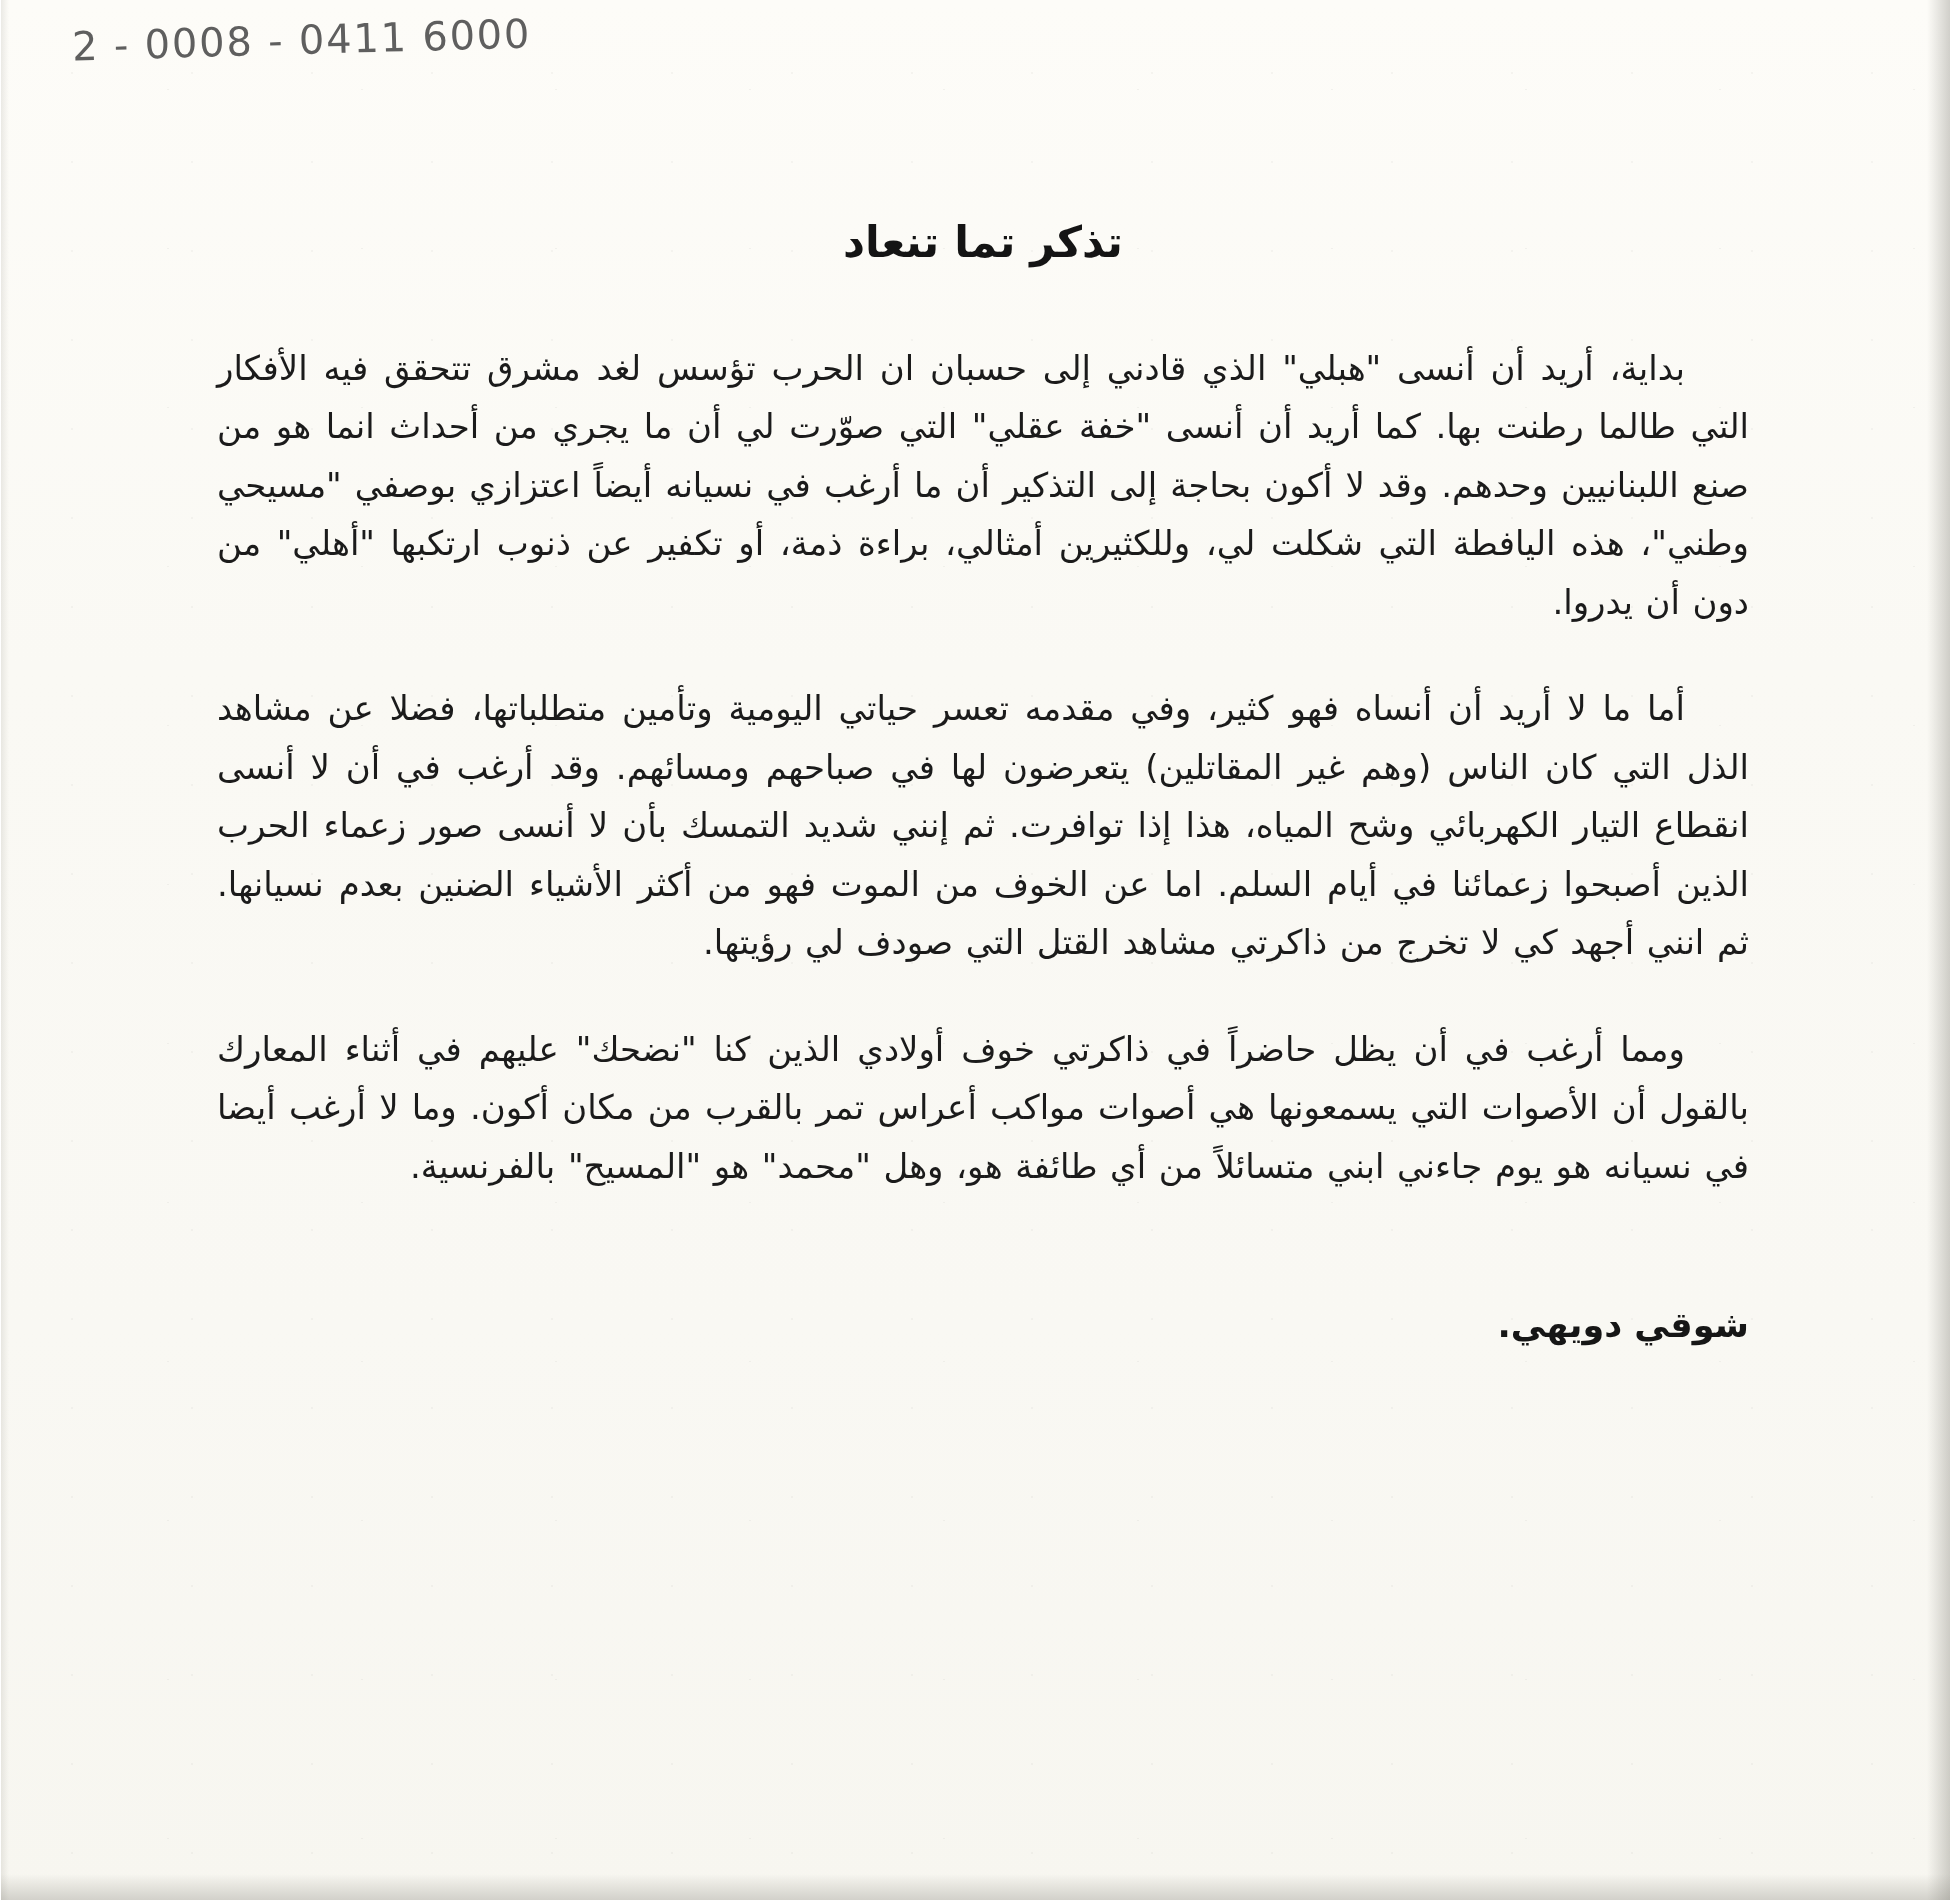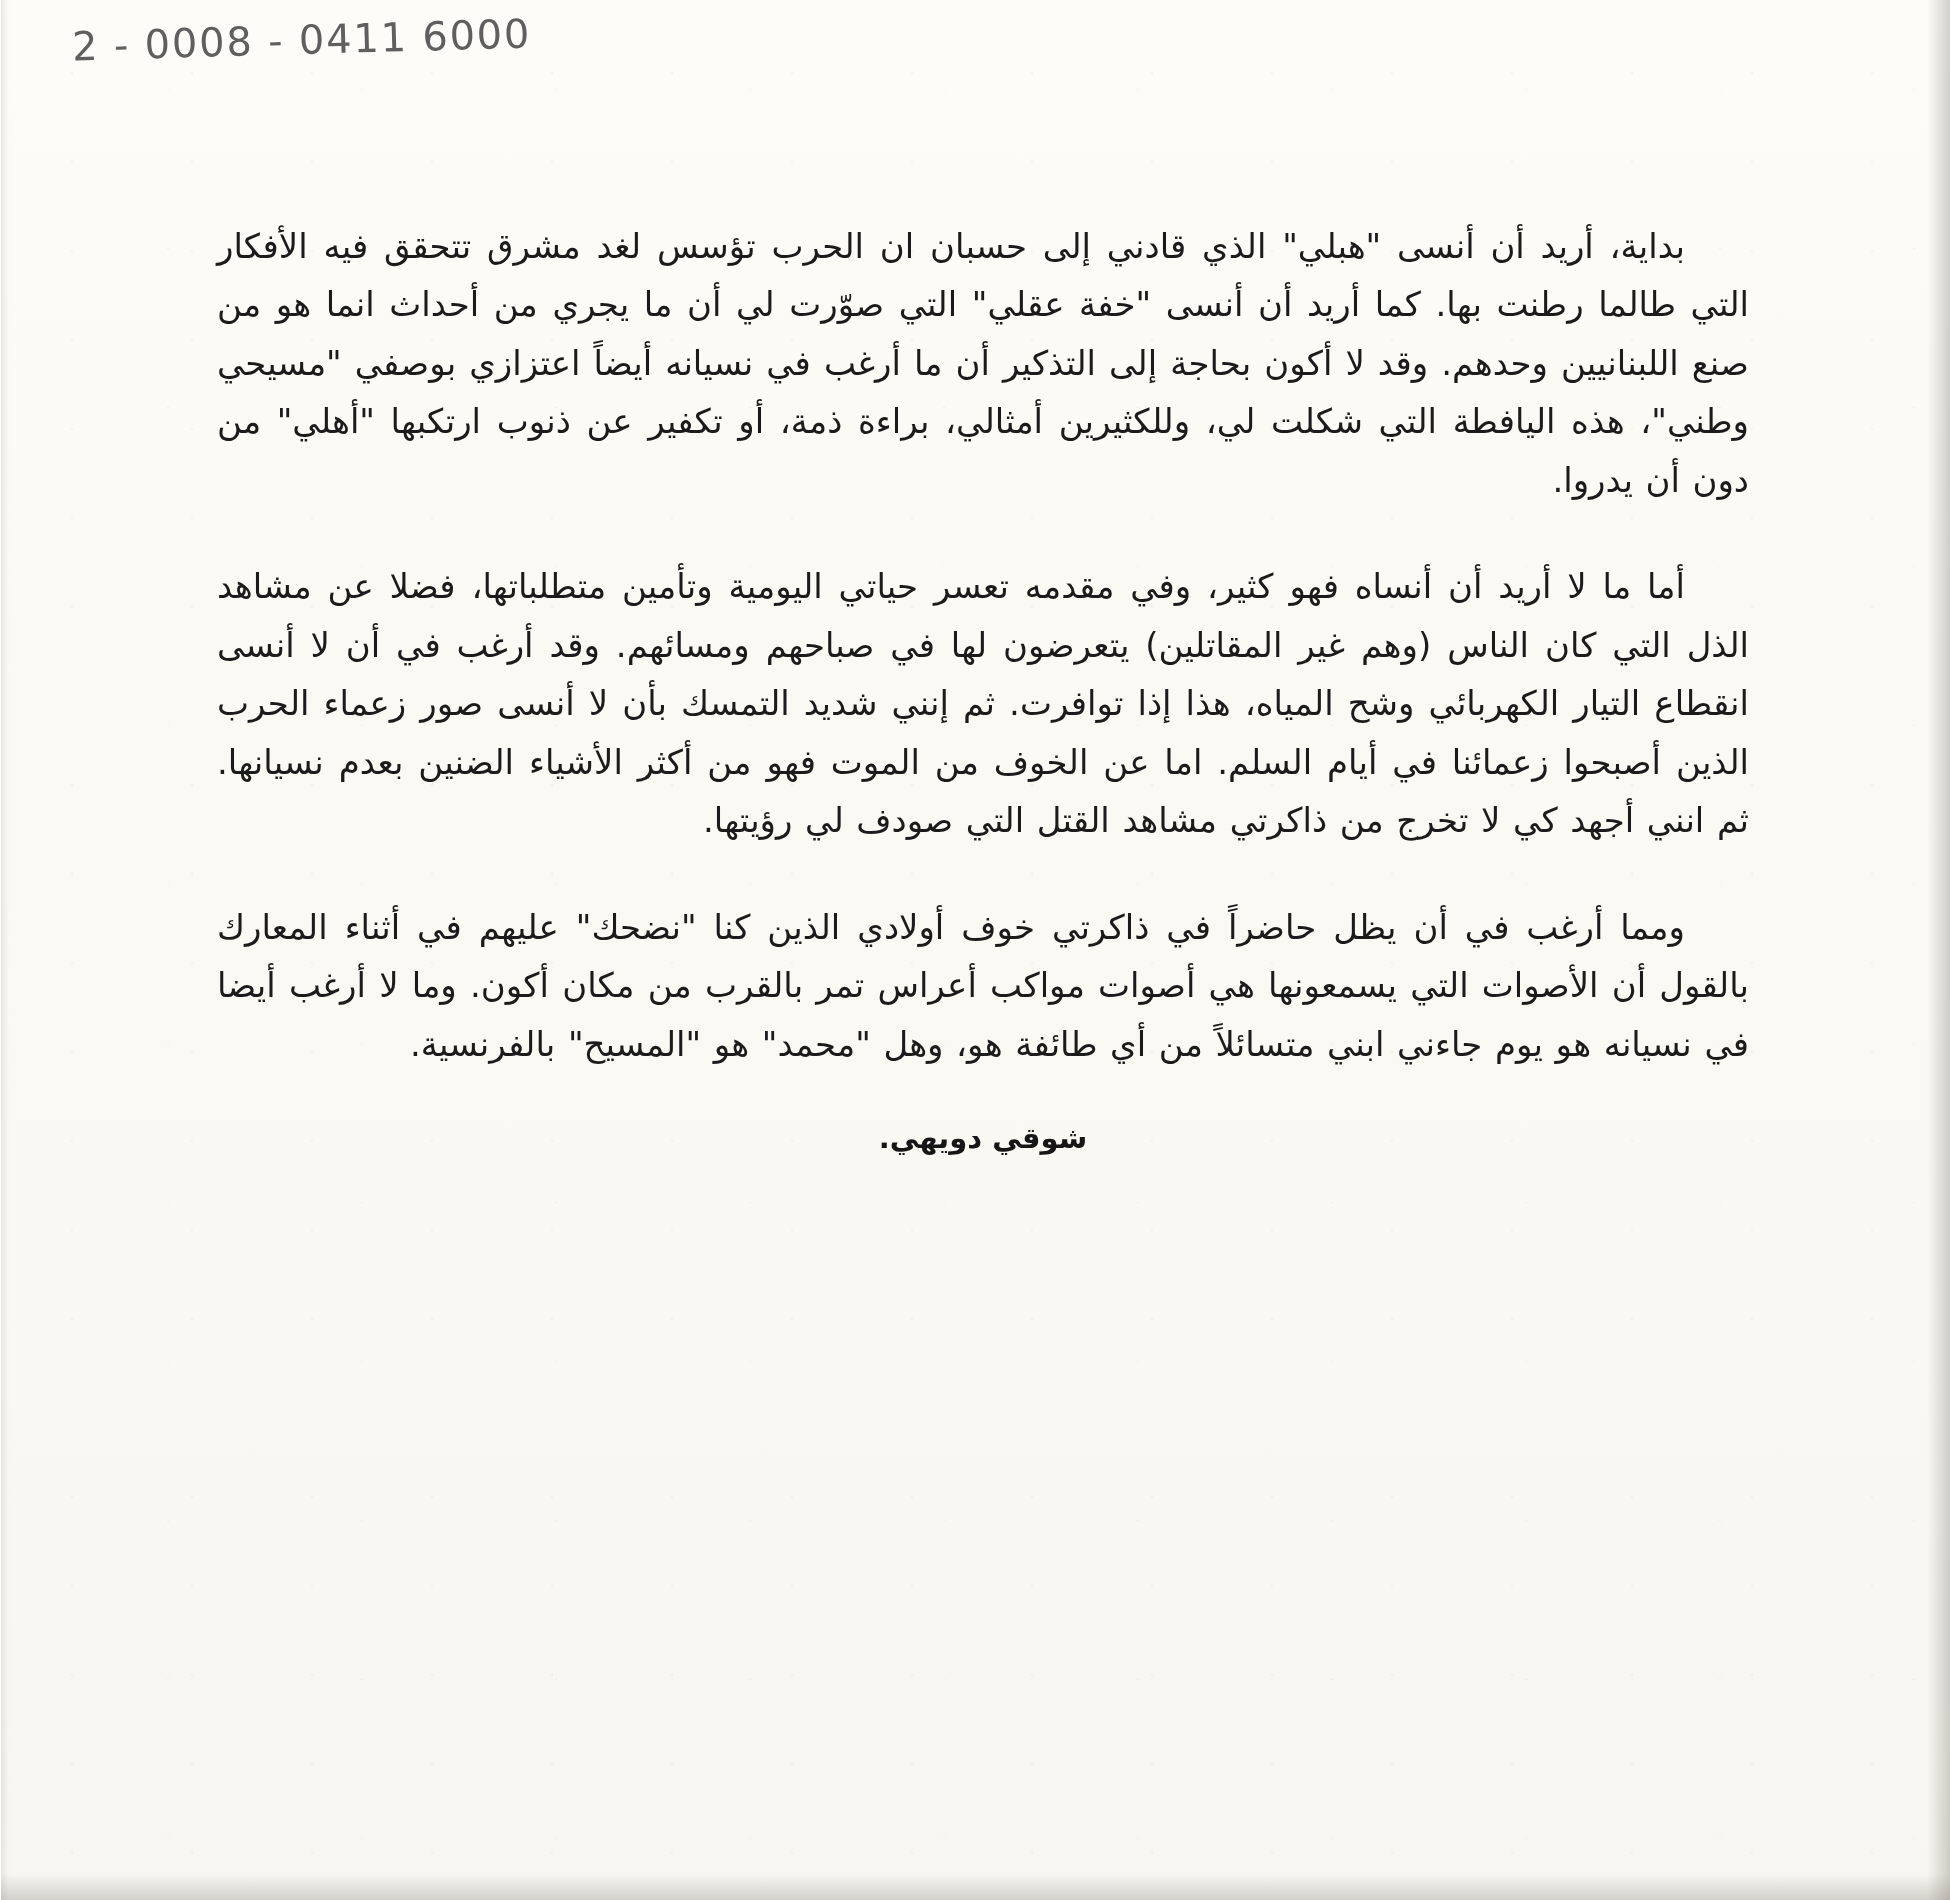--- a/index.html
+++ b/index.html
@@ -103,23 +103,23 @@
     line-height: 1.72;
     margin: 0 0 48px 0;
     text-indent: 64px;
     text-align: justify;
     text-justify: inter-word;
     word-spacing: 1.8px;
     color: #1b1b1b;
   }
 
   .doc-signature {
-    margin-top: 48px;
-    text-align: center;
-    font-size: 29px;
+    margin-top: 110px;
+    text-align: right;
+    font-size: 35px;
     font-weight: bold;
     color: #161616;
     letter-spacing: 0.9px;
   }
 
   
   .speckle {
     position: absolute;
     inset: 0;
     pointer-events: none;
@@ -134,20 +134,21 @@
 </head>
 <body>
 
 <div class="page-scan">
   <div class="paper-tone"></div>
   <div class="speckle"></div>
 
   <div class="handwritten-ref">6000 0411 - 0008 - 2</div>
 
   <div class="doc-body">
+    <h1 class="doc-title">تذكر تما تنعاد</h1>
 
 
     <p class="doc-para">بداية، أريد أن أنسى "هبلي" الذي قادني إلى حسبان ان الحرب تؤسس لغد مشرق تتحقق فيه الأفكار التي طالما رطنت بها. كما أريد أن أنسى "خفة عقلي" التي صوّرت لي أن ما يجري من أحداث انما هو من صنع اللبنانيين وحدهم. وقد لا أكون بحاجة إلى التذكير أن ما أرغب في نسيانه أيضاً اعتزازي بوصفي "مسيحي وطني"، هذه اليافطة التي شكلت لي، وللكثيرين أمثالي، براءة ذمة، أو تكفير عن ذنوب ارتكبها "أهلي" من دون أن يدروا.</p>
 
     <p class="doc-para">أما ما لا أريد أن أنساه فهو كثير، وفي مقدمه تعسر حياتي اليومية وتأمين متطلباتها، فضلا عن مشاهد الذل التي كان الناس (وهم غير المقاتلين) يتعرضون لها في صباحهم ومسائهم. وقد أرغب في أن لا أنسى انقطاع التيار الكهربائي وشح المياه، هذا إذا توافرت. ثم إنني شديد التمسك بأن لا أنسى صور زعماء الحرب الذين أصبحوا زعمائنا في أيام السلم. اما عن الخوف من الموت فهو من أكثر الأشياء الضنين بعدم نسيانها. ثم انني أجهد كي لا تخرج من ذاكرتي مشاهد القتل التي صودف لي رؤيتها.</p>
 
     <p class="doc-para">ومما أرغب في أن يظل حاضراً في ذاكرتي خوف أولادي الذين كنا "نضحك" عليهم في أثناء المعارك بالقول أن الأصوات التي يسمعونها هي أصوات مواكب أعراس تمر بالقرب من مكان أكون. وما لا أرغب أيضا في نسيانه هو يوم جاءني ابني متسائلاً من أي طائفة هو، وهل "محمد" هو "المسيح" بالفرنسية.</p>
 
     <div class="doc-signature">شوقي دويهي.</div>
   </div>

